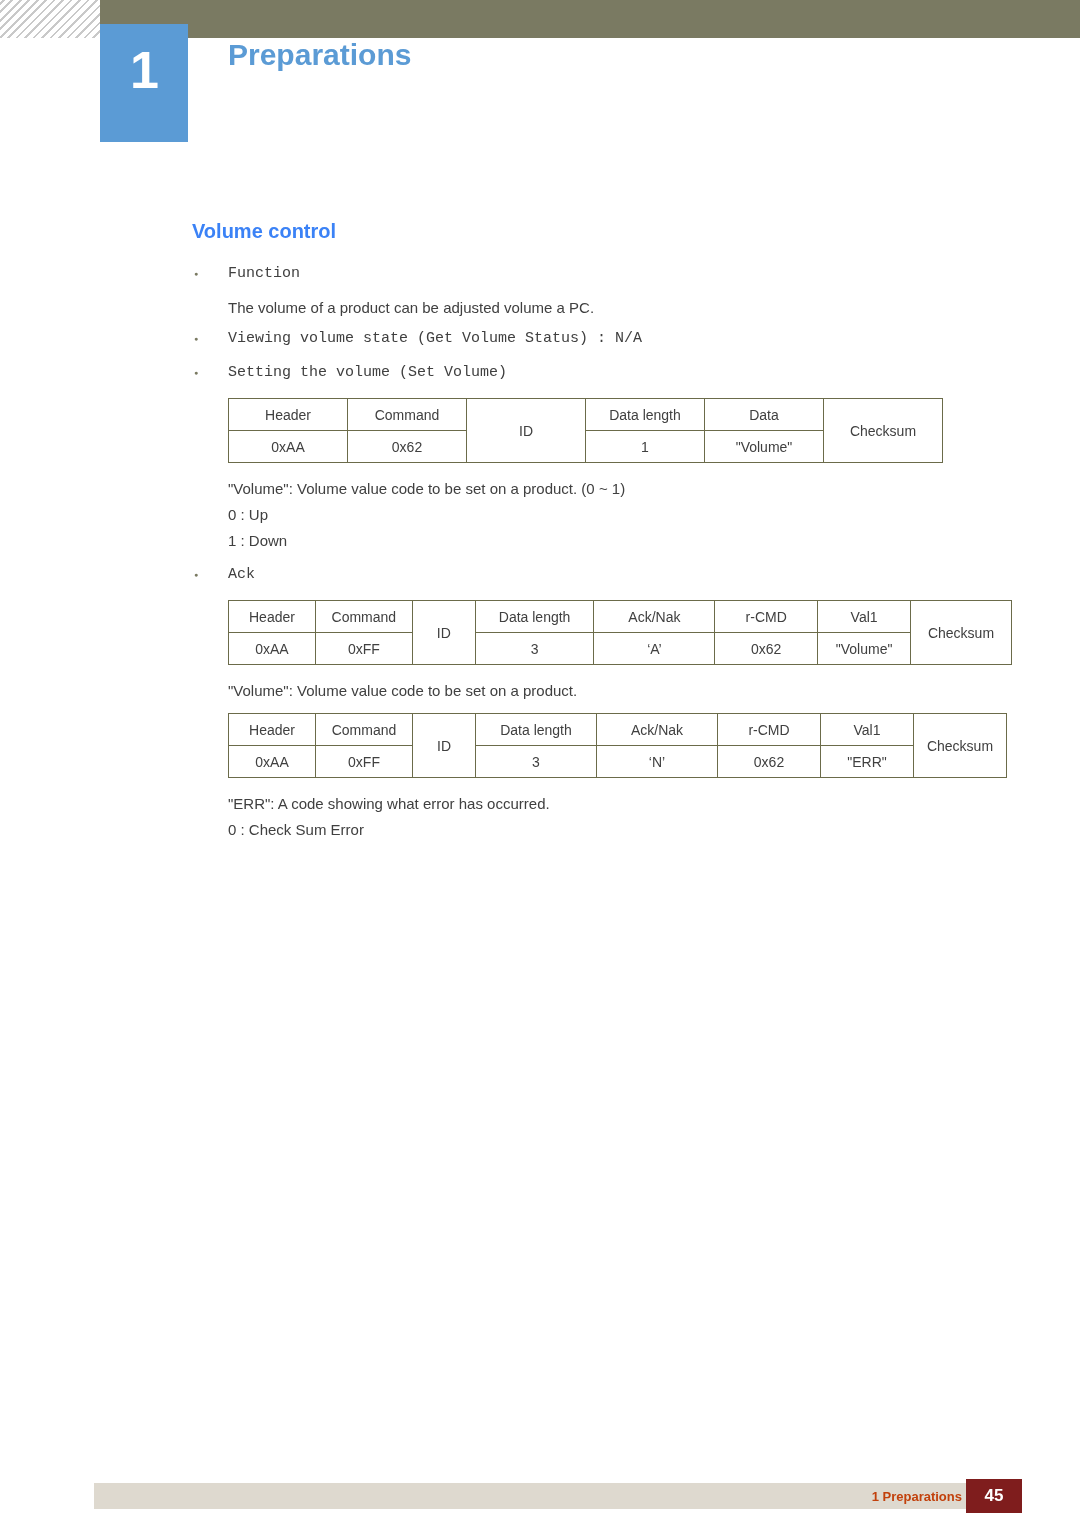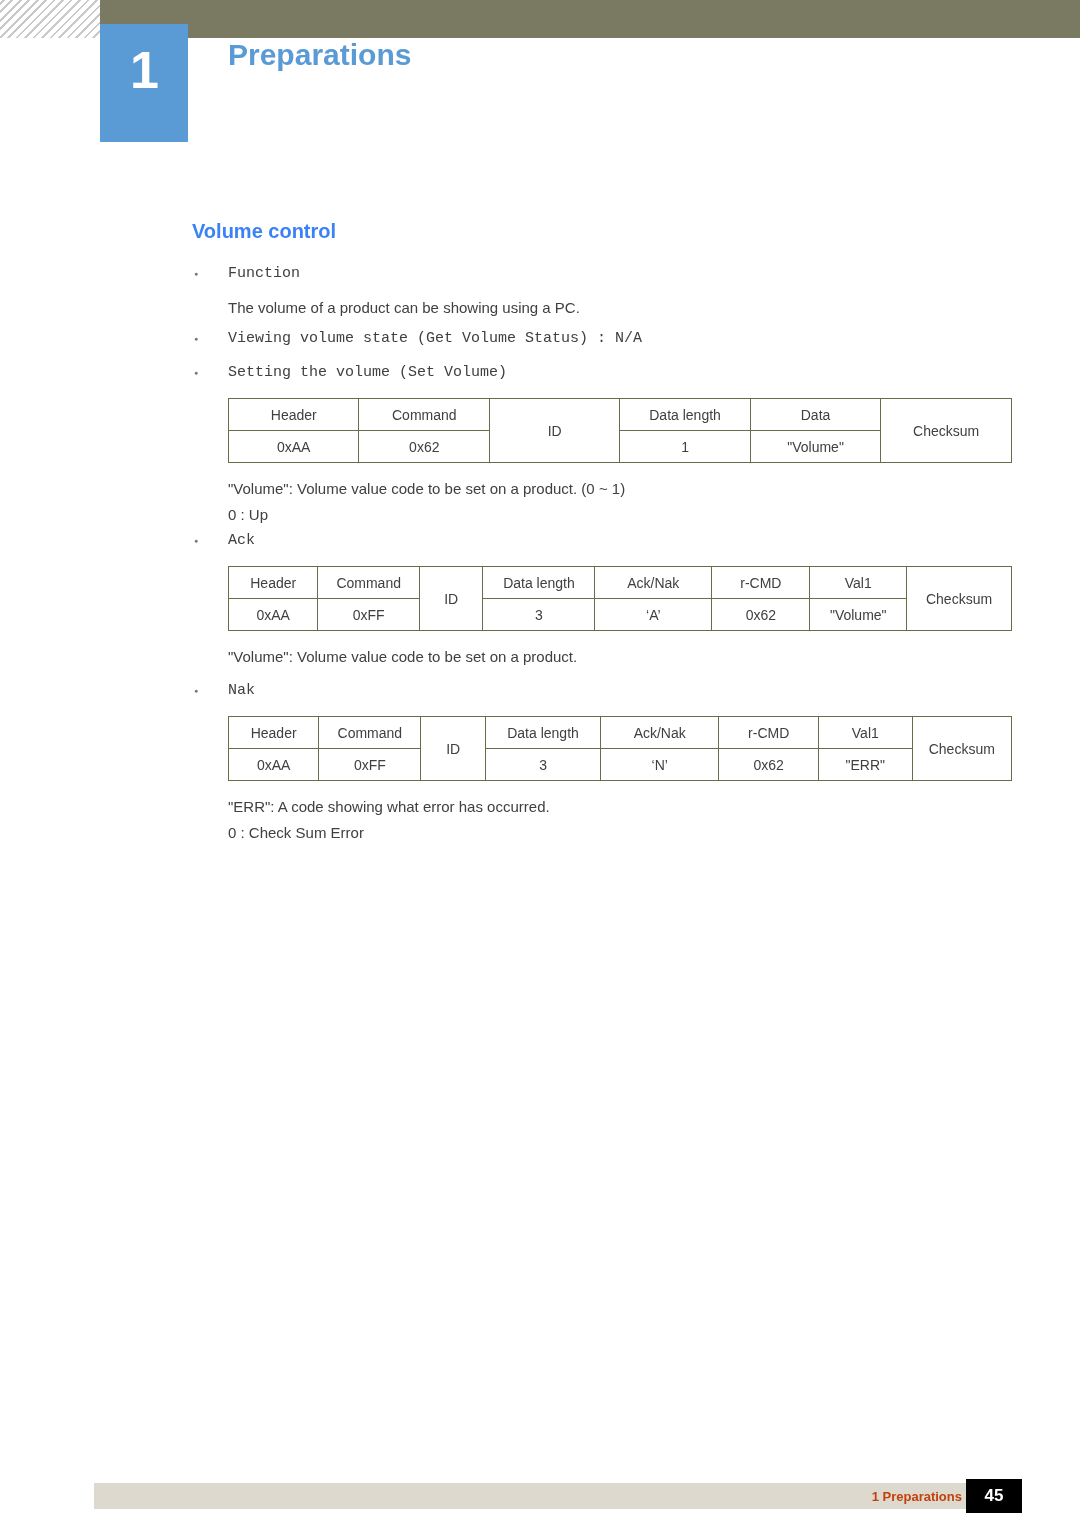--- a/index.html
+++ b/index.html
@@ -141,21 +141,21 @@
     margin-top: 10px;
     margin-bottom: 14px;
     table-layout: fixed;
   }
   table.proto td {
     border: 1px solid #6b6b4a;
     text-align: center;
     font-size: 14px;
     color: #404040;
     height: 31px;
-    padding: 0 6px;
+    padding: 0 0;
     vertical-align: middle;
   }
 
   
   .footer {
     position: absolute;
     left: 0;
     bottom: 0;
     width: 1080px;
     height: 58px;
@@ -175,21 +175,21 @@
     font-size: 13px;
     font-weight: bold;
     color: #c2410c;
   }
   .footer-page {
     position: absolute;
     right: 58px;
     bottom: 14px;
     width: 56px;
     height: 34px;
-    background: #000000;
+    background: #7f1d1d;
     color: #ffffff;
     font-size: 17px;
     font-weight: bold;
     display: flex;
     align-items: center;
     justify-content: center;
   }
 </style>
 </head>
 <body>
@@ -206,21 +206,21 @@
 <div class="content">
 
   <div class="section-title">Volume control</div>
 
   <div class="body-block">
 
     <div class="bullet-row">
       <span class="bullet-dot"></span>
       <span class="bullet-text">Function</span>
     </div>
-    <div class="plain-line">The volume of a product can be showing using a PC.</div>
+    <div class="plain-line">The volume of a product can be adjusted volume a PC.</div>
 
     <div class="bullet-row">
       <span class="bullet-dot"></span>
       <span class="bullet-text">Viewing volume state (Get Volume Status) : N/A</span>
     </div>
 
     <div class="bullet-row">
       <span class="bullet-dot"></span>
       <span class="bullet-text">Setting the volume (Set Volume)</span>
     </div>
@@ -239,20 +239,21 @@
         <td>0xAA</td>
         <td>0x62</td>
         <td>1</td>
         <td>"Volume"</td>
       </tr>
     </tbody>
       </table>
 
     <div class="note-line">"Volume": Volume value code to be set on a product. (0 ~ 1)</div>
     <div class="note-line">0 : Up</div>
+    <div class="note-line" style="margin-bottom:10px">1 : Down</div>
 
     <div class="bullet-row">
       <span class="bullet-dot"></span>
       <span class="bullet-text">Ack</span>
     </div>
 
     <table class="proto">
       <tbody>
           <tr>
         <td style="width:86px">Header</td>
@@ -270,24 +271,20 @@
         <td>3</td>
         <td>‘A’</td>
         <td>0x62</td>
         <td>"Volume"</td>
       </tr>
     </tbody>
       </table>
 
     <div class="note-line" style="margin-bottom:10px">"Volume": Volume value code to be set on a product.</div>
 
-    <div class="bullet-row">
-      <span class="bullet-dot"></span>
-      <span class="bullet-text">Nak</span>
-    </div>
 
     <table class="proto">
       <tbody>
           <tr>
         <td style="width:86px">Header</td>
         <td style="width:96px">Command</td>
         <td style="width:62px" rowspan="2">ID</td>
         <td style="width:120px">Data length</td>
         <td style="width:120px">Ack/Nak</td>
         <td style="width:102px">r-CMD</td>

